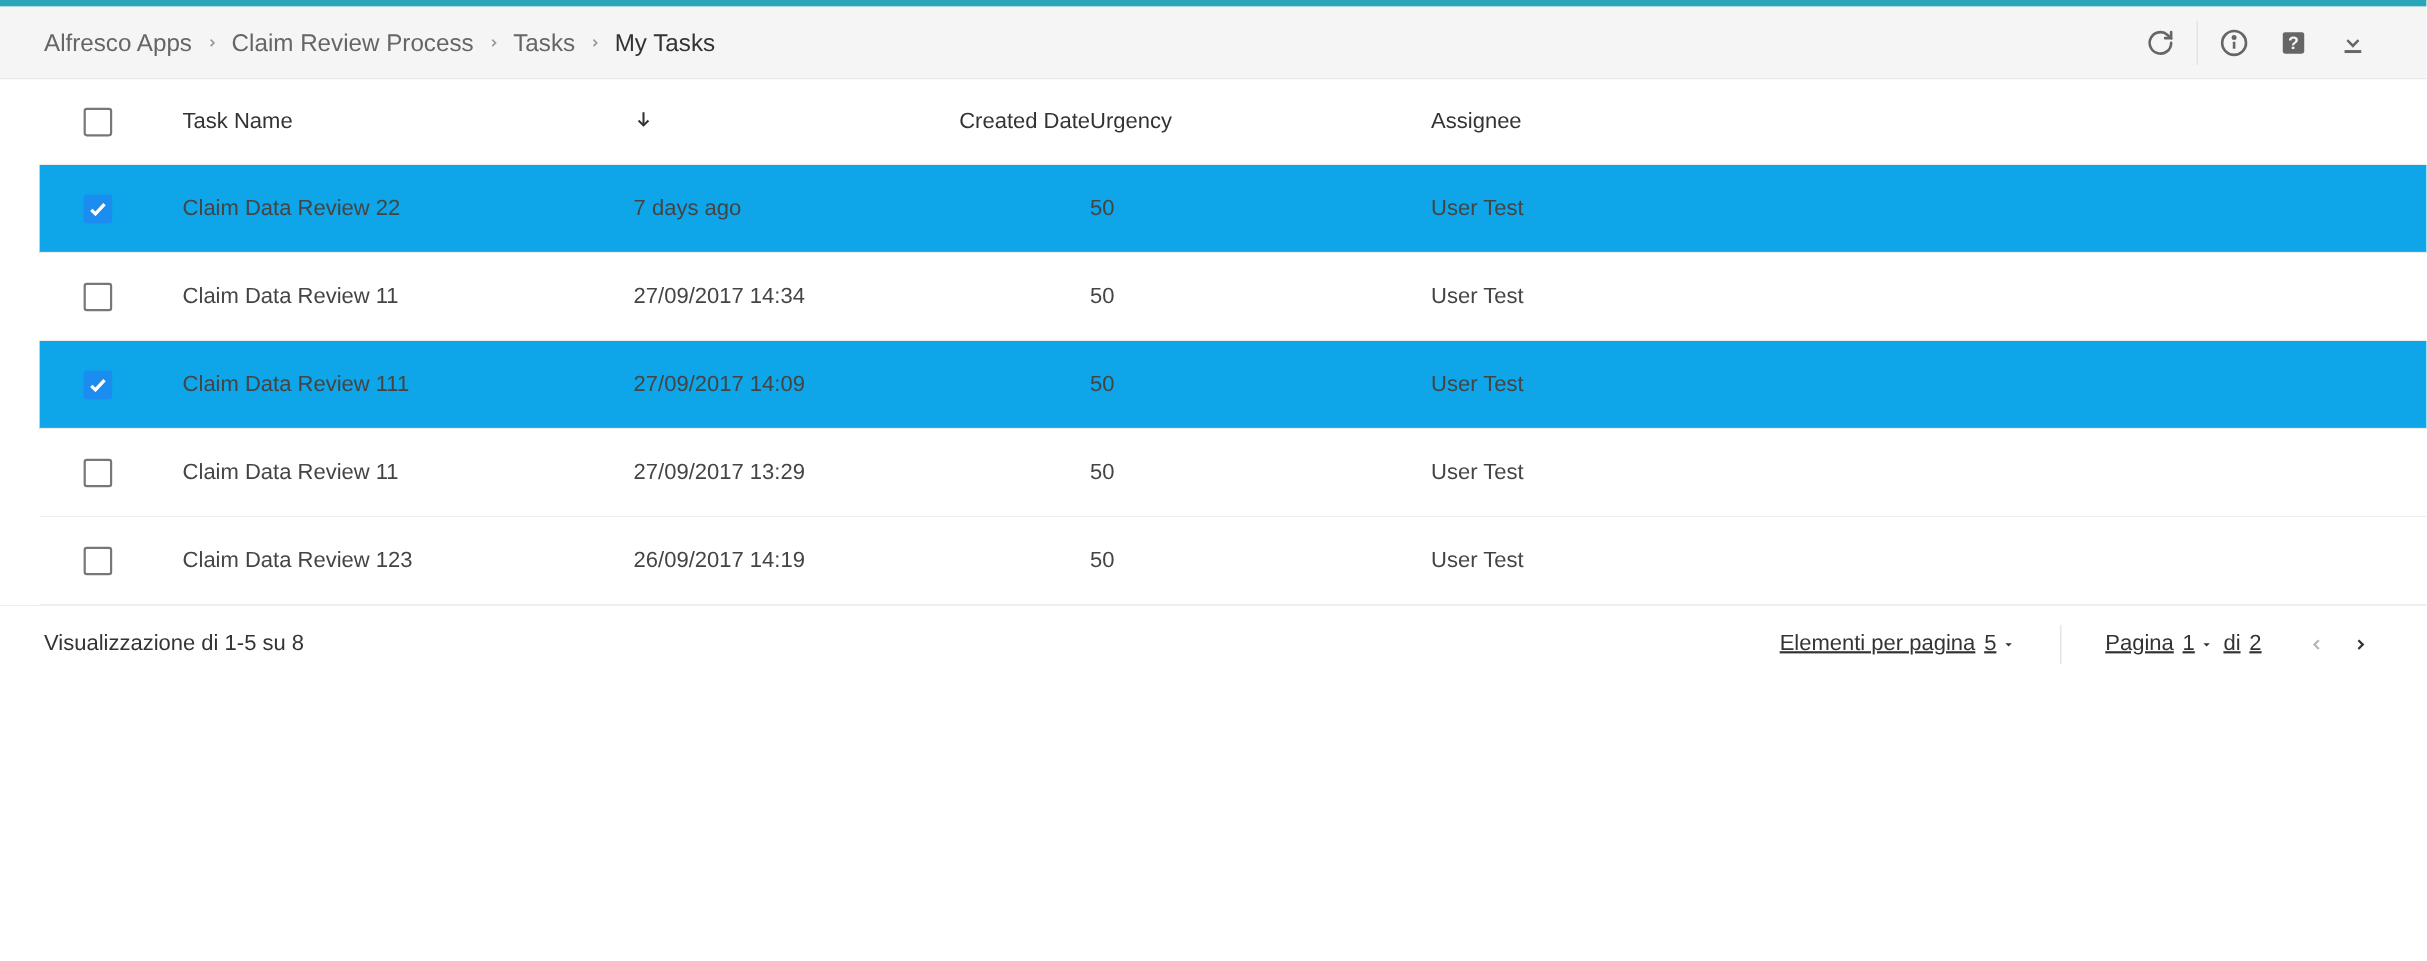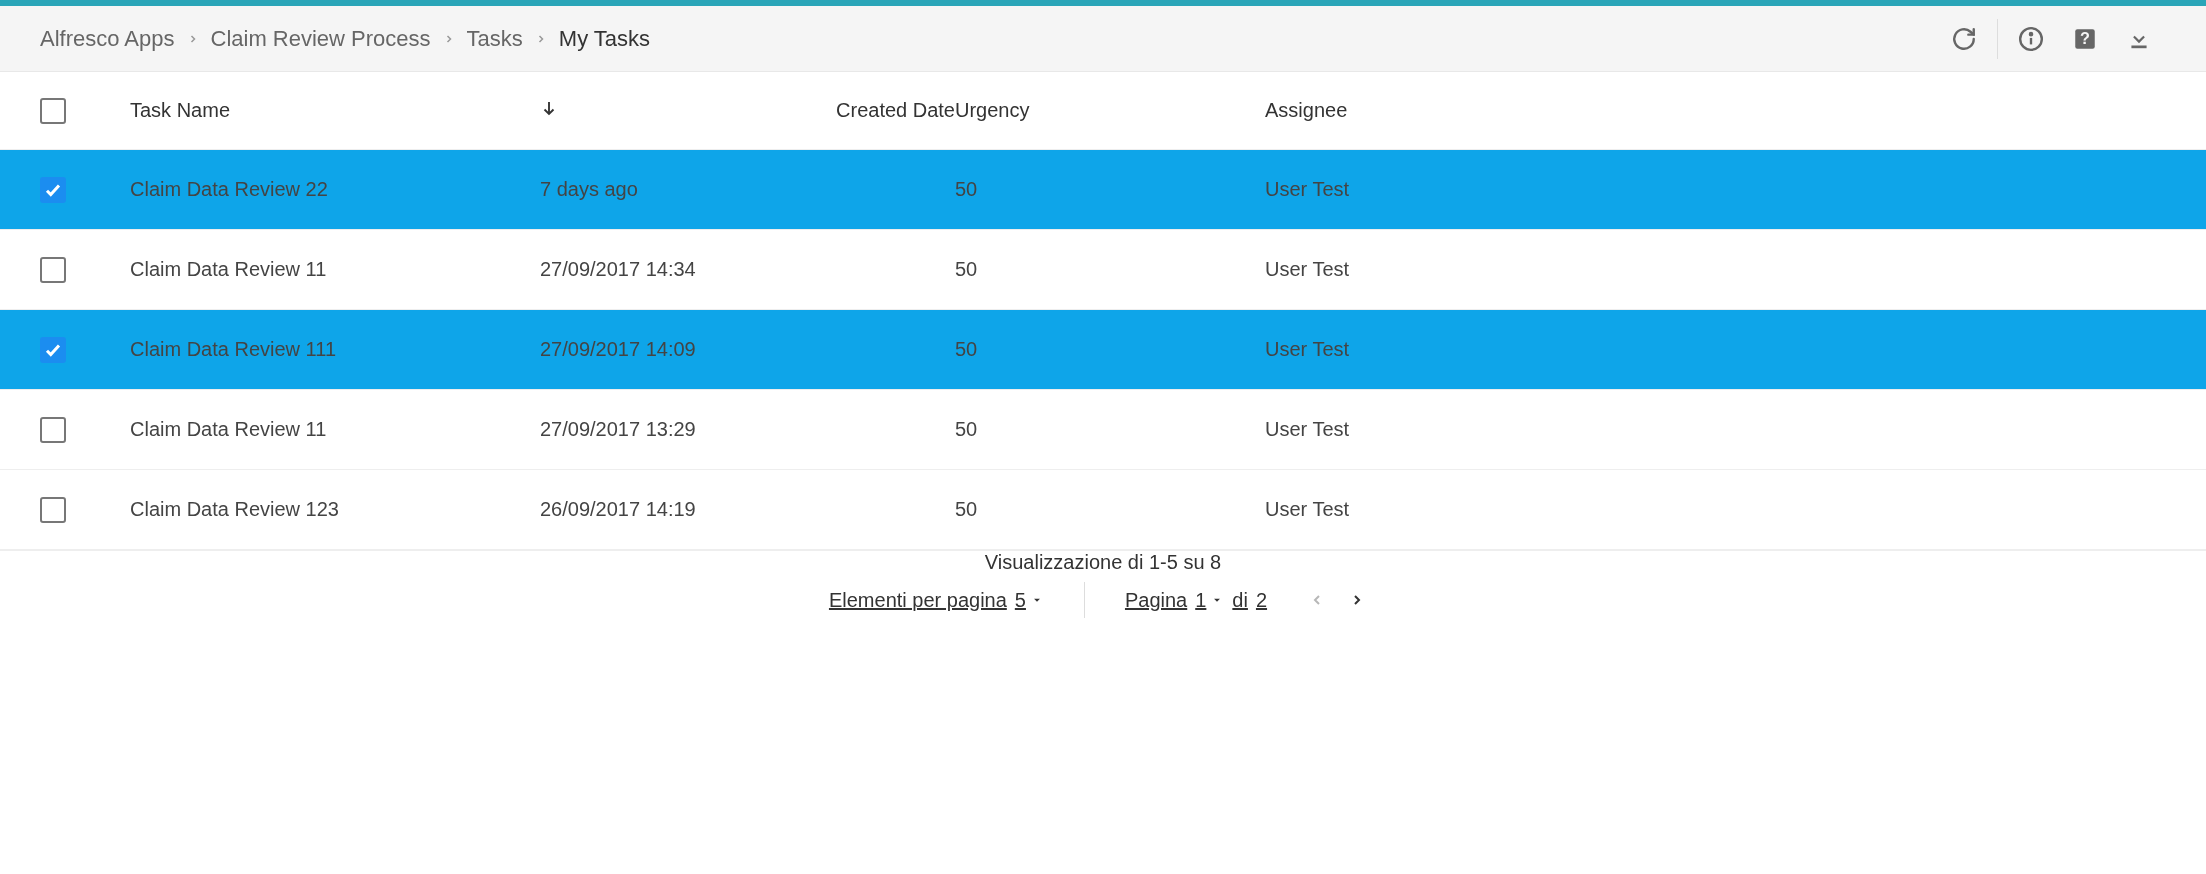--- a/index.html
+++ b/index.html
@@ -37,21 +37,21 @@
     .header-actions .icon-btn {
       width: 54px;
       height: 54px;
       display: flex;
       align-items: center;
       justify-content: center;
       cursor: pointer;
       color: #666;
     }
     .header-actions .divider { width: 1px; height: 40px; background: #ddd; margin: 0 6px; }
-    .table { width: 100%; }
+    .table { width: 100%; padding-left: 36px; }
     .thead {
       display: flex;
       align-items: center;
       padding: 0 40px;
       height: 78px;
       border-bottom: 1px solid #eee;
       font-weight: 500;
       color: #333;
       font-size: 20px;
     }
@@ -82,21 +82,20 @@
     .checkbox svg { display:none; }
     .footer {
       display: flex;
       align-items: center;
       justify-content: space-between;
       padding: 0 40px;
       height: 70px;
       font-size: 20px;
       color: #333;
       border-top: 1px solid #eee;
-      flex-direction: column;
     }
     .footer-right {
       display: flex;
       align-items: center;
       gap: 30px;
       text-decoration: underline;
     }
     .per-page, .page-of {
       display: flex;
       align-items: center;

